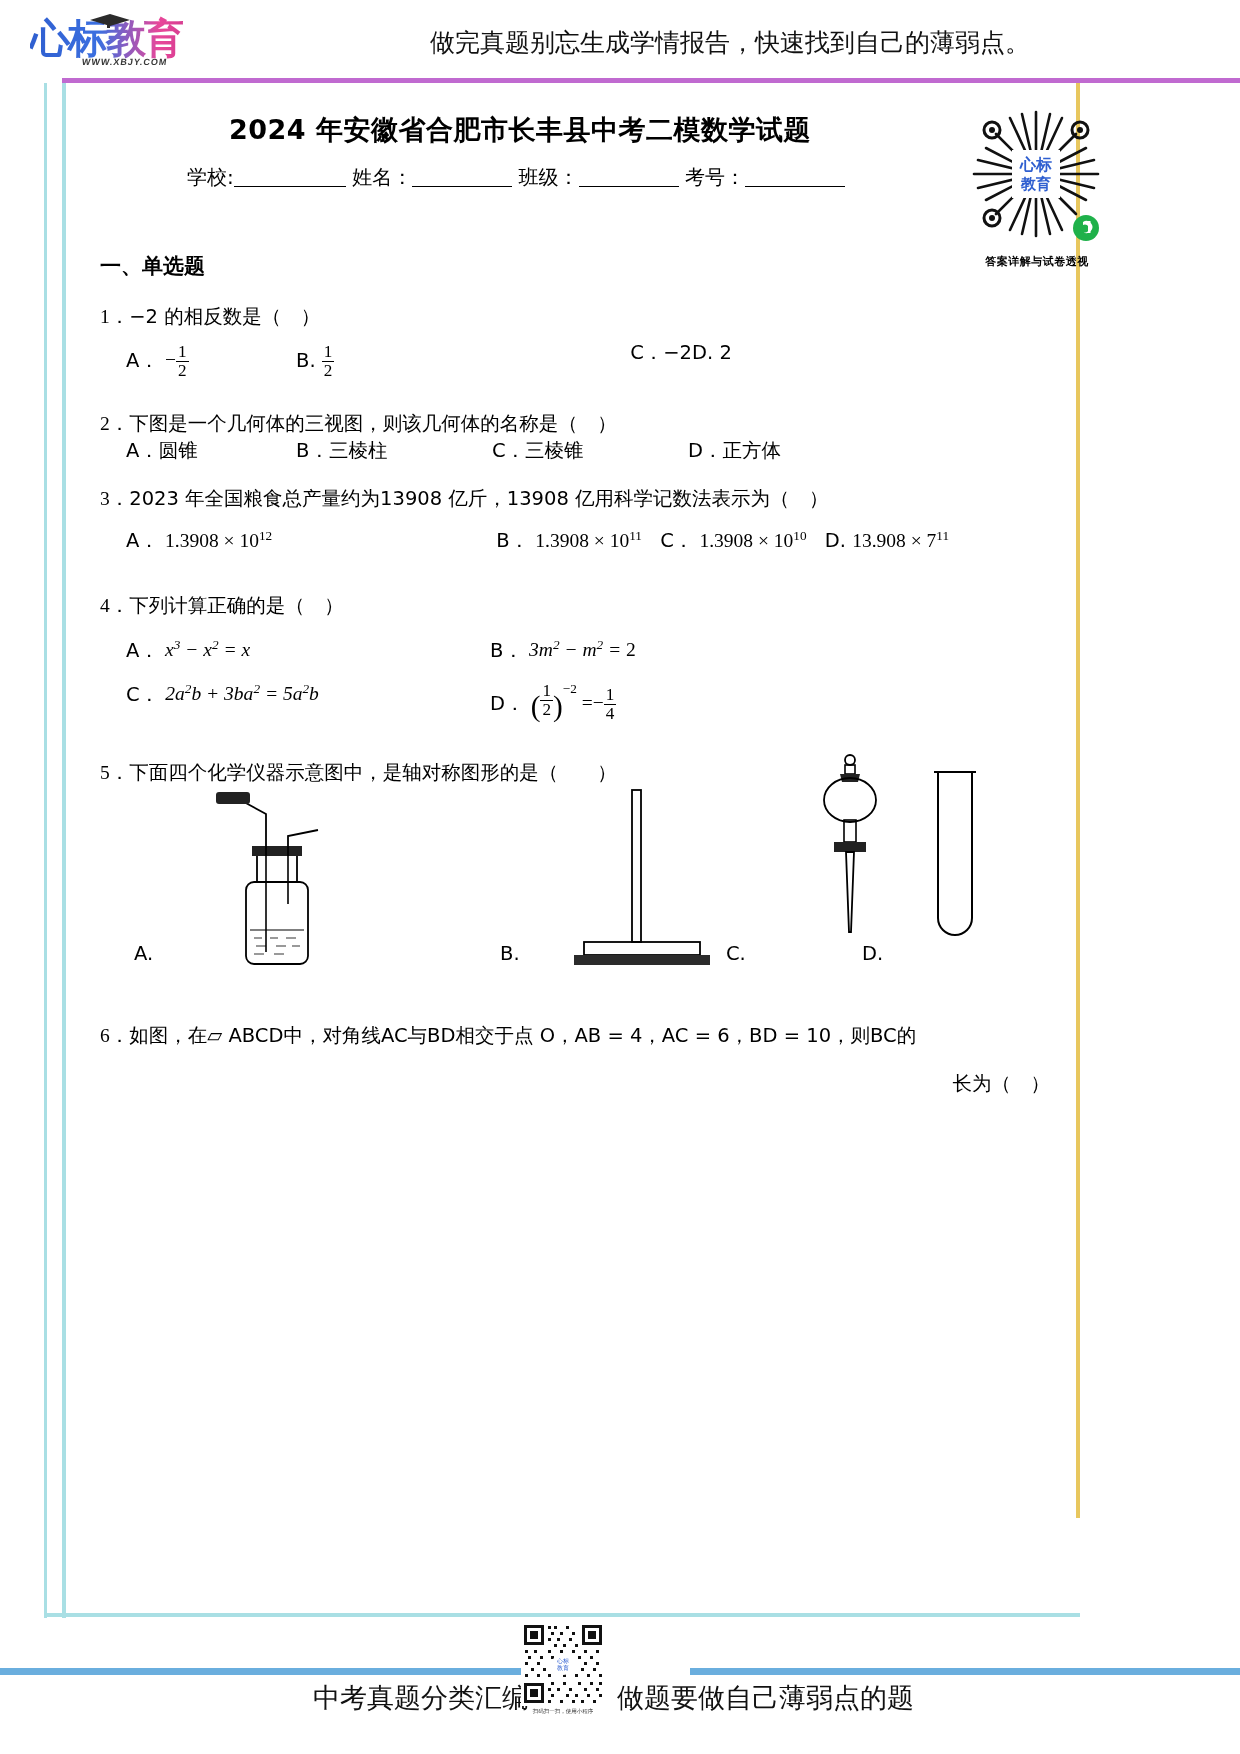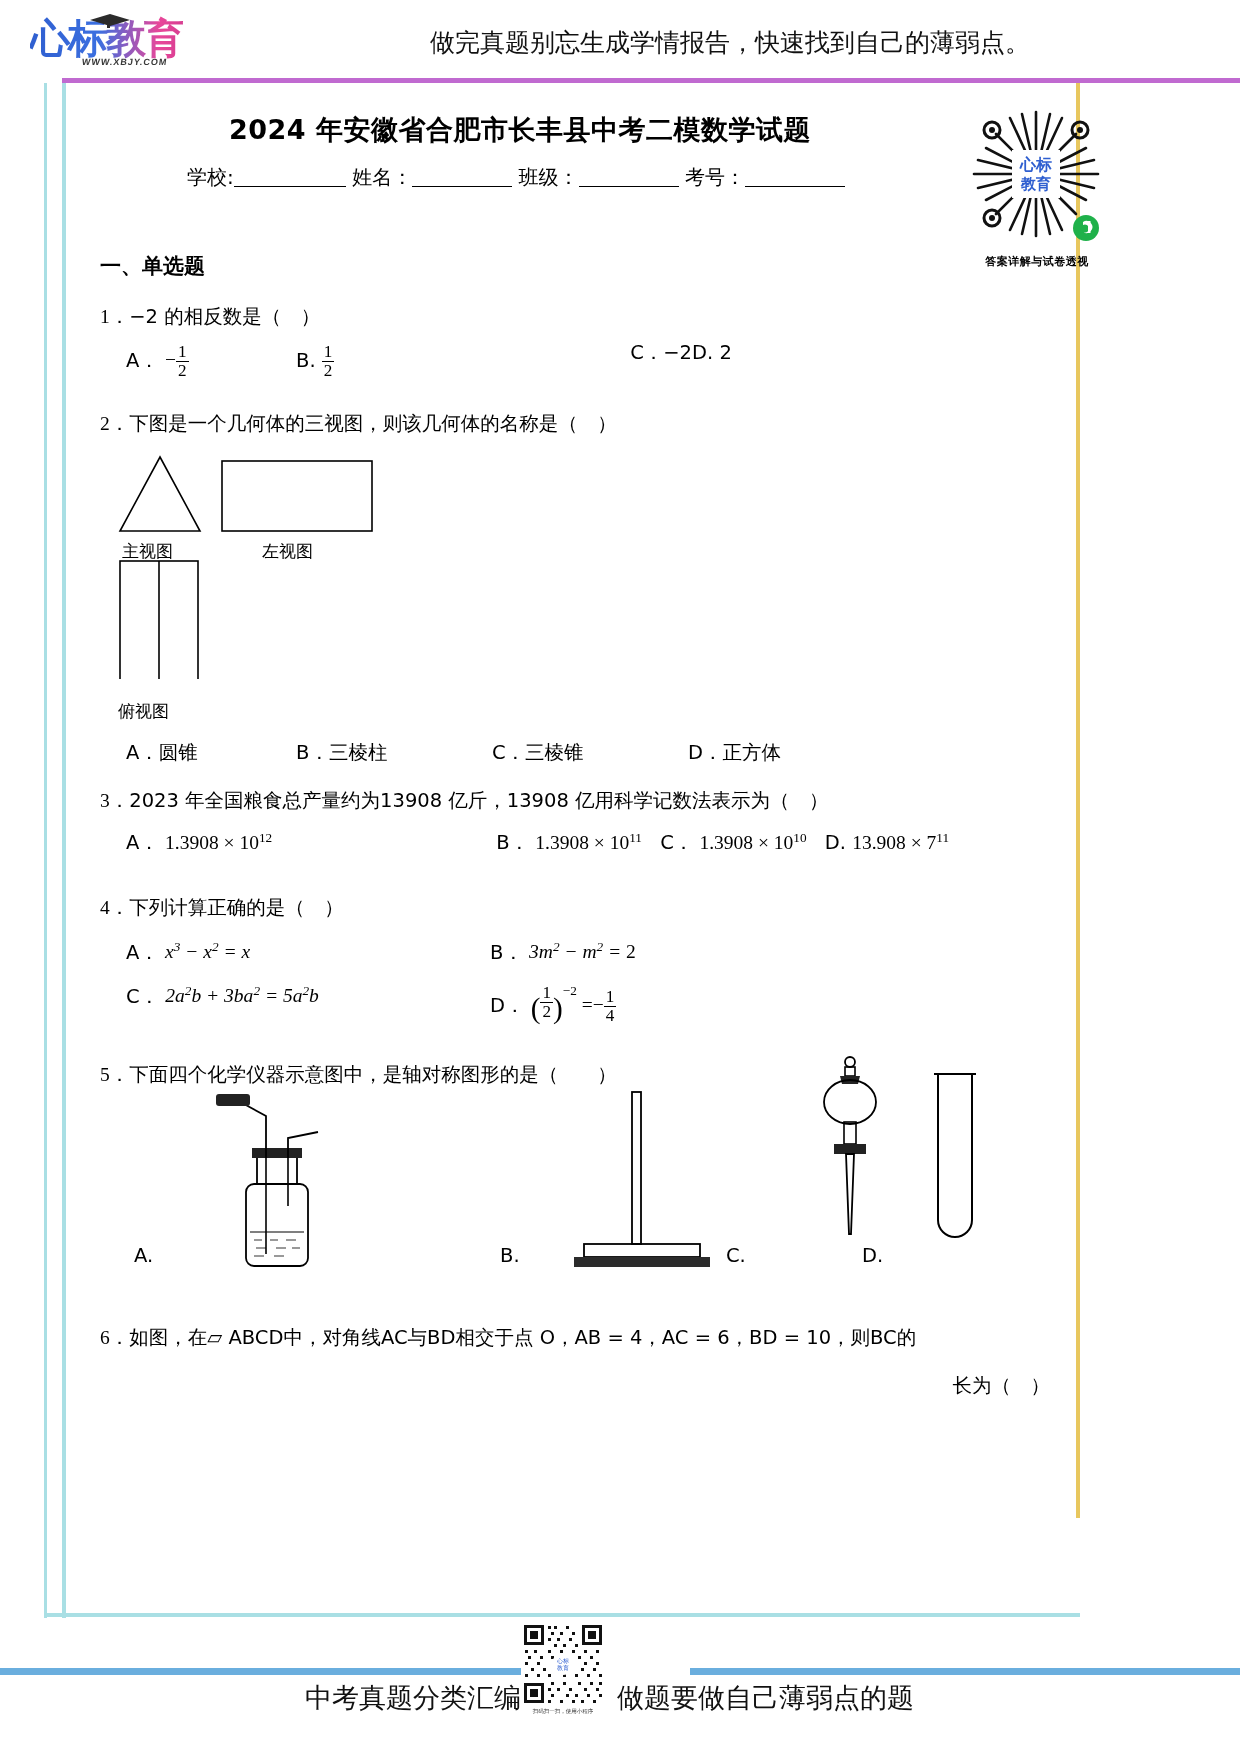--- a/index.html
+++ b/index.html
@@ -154,21 +154,21 @@
   .footer{
     position:absolute; left:0; top:1628px; width:1240px; height:126px;
   }
   .footer-rule-l{
     position:absolute; left:0; top:40px; width:530px; height:7px; background:#6aaede;
   }
   .footer-rule-r{
     position:absolute; left:690px; top:40px; width:550px; height:7px; background:#6aaede;
   }
   .footer-left{
-    position:absolute; left:305px; top:52px;
+    position:absolute; left:313px; top:52px;
     font-family:"DejaVu Sans", sans-serif; font-size:27px; color:#111; white-space:nowrap;
   }
   .footer-right{
     position:absolute; left:617px; top:52px;
     font-family:"DejaVu Sans", sans-serif; font-size:27px; color:#111; white-space:nowrap;
   }
   .footer-qr{
     position:absolute; left:521px; top:-6px; width:84px; height:84px;
   }
   .footer-qr-cap{
@@ -271,34 +271,20 @@
         <span class="mn"><span class="frac"><span class="n">1</span><span class="d">2</span></span></span>
       </div>
       <div class="opt" style="width:200px;text-align:right;">C．−2</div>
       <div class="opt">D. 2</div>
     </div>
 
     <div class="q" style="margin-top:34px;">
       <span class="num">2．</span><span>下图是一个几何体的三视图，则该几何体的名称是（　）</span>
     </div>
 
-    <div class="q2fig">
-      <svg width="320" height="230" viewBox="0 0 320 230" style="position:absolute;left:12px;top:8px;">
-
-        <polygon points="48,8 88,82 8,82" fill="none" stroke="#000" stroke-width="1.6"></polygon>
-
-        <rect x="110" y="12" width="150" height="70" fill="none" stroke="#000" stroke-width="1.6"></rect>
-
-        <rect x="8" y="112" width="78" height="130" fill="none" stroke="#000" stroke-width="1.6"></rect>
-        <line x1="47" y1="112" x2="47" y2="242" stroke="#000" stroke-width="1.6"></line>
-      </svg>
-      <div class="lbl" style="left:22px; top:102px;">主视图</div>
-      <div class="lbl" style="left:162px; top:102px;">左视图</div>
-      <div class="lbl" style="left:18px; top:262px;">俯视图</div>
-    </div>
 
     <div class="opts" style="margin-top:2px;">
       <div class="opt" style="width:196px; padding-left:26px;">A．圆锥</div>
       <div class="opt" style="width:196px;">B．三棱柱</div>
       <div class="opt" style="width:196px;">C．三棱锥</div>
       <div class="opt">D．正方体</div>
     </div>
 
     <div class="q" style="margin-top:28px;">
       <span class="num">3．</span><span>2023 年全国粮食总产量约为13908 亿斤，13908 亿用科学记数法表示为（　）</span>

